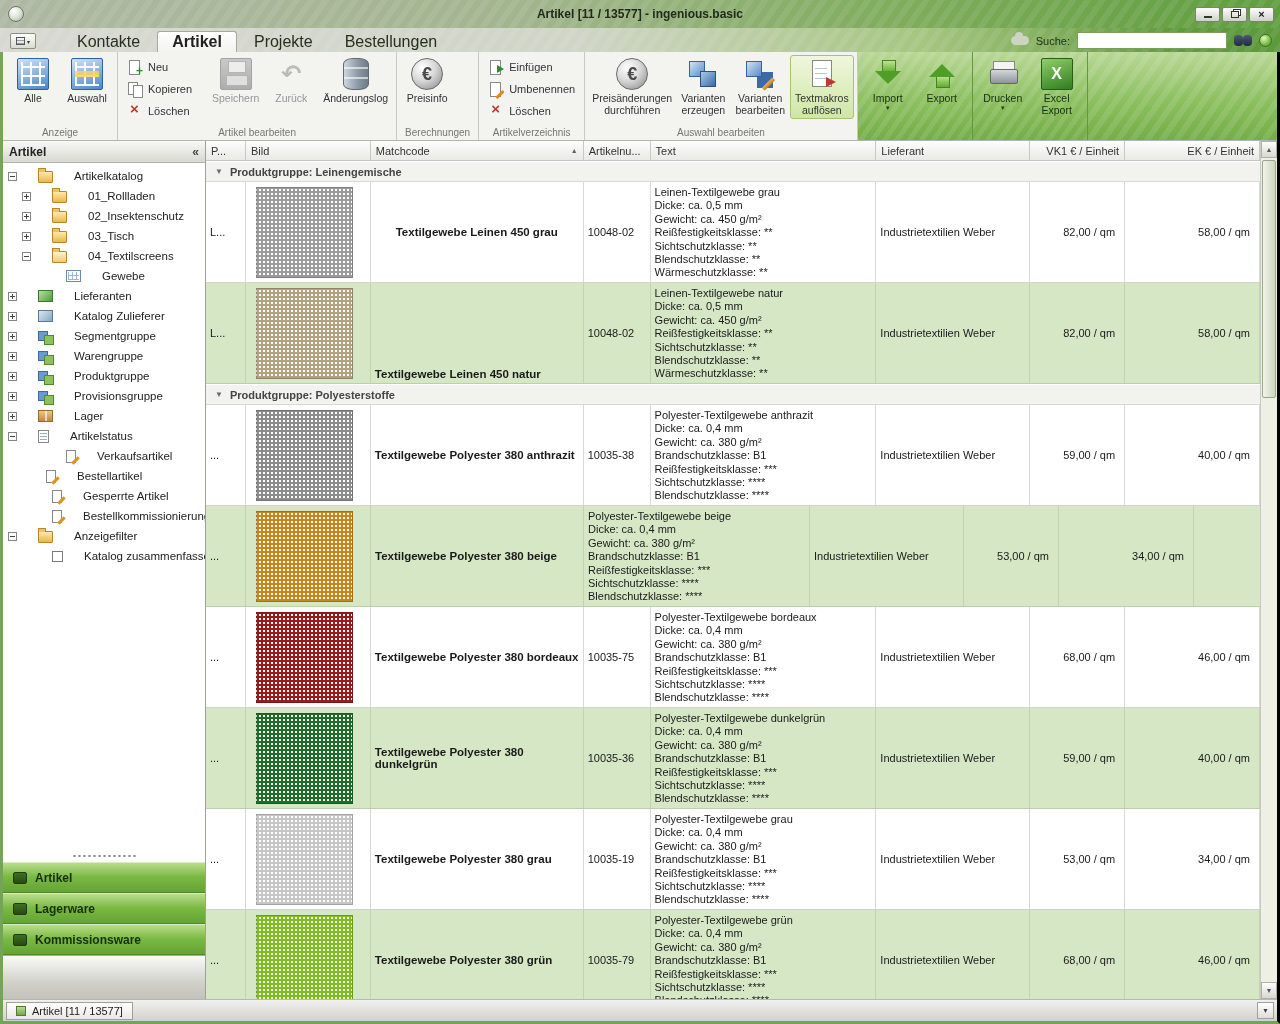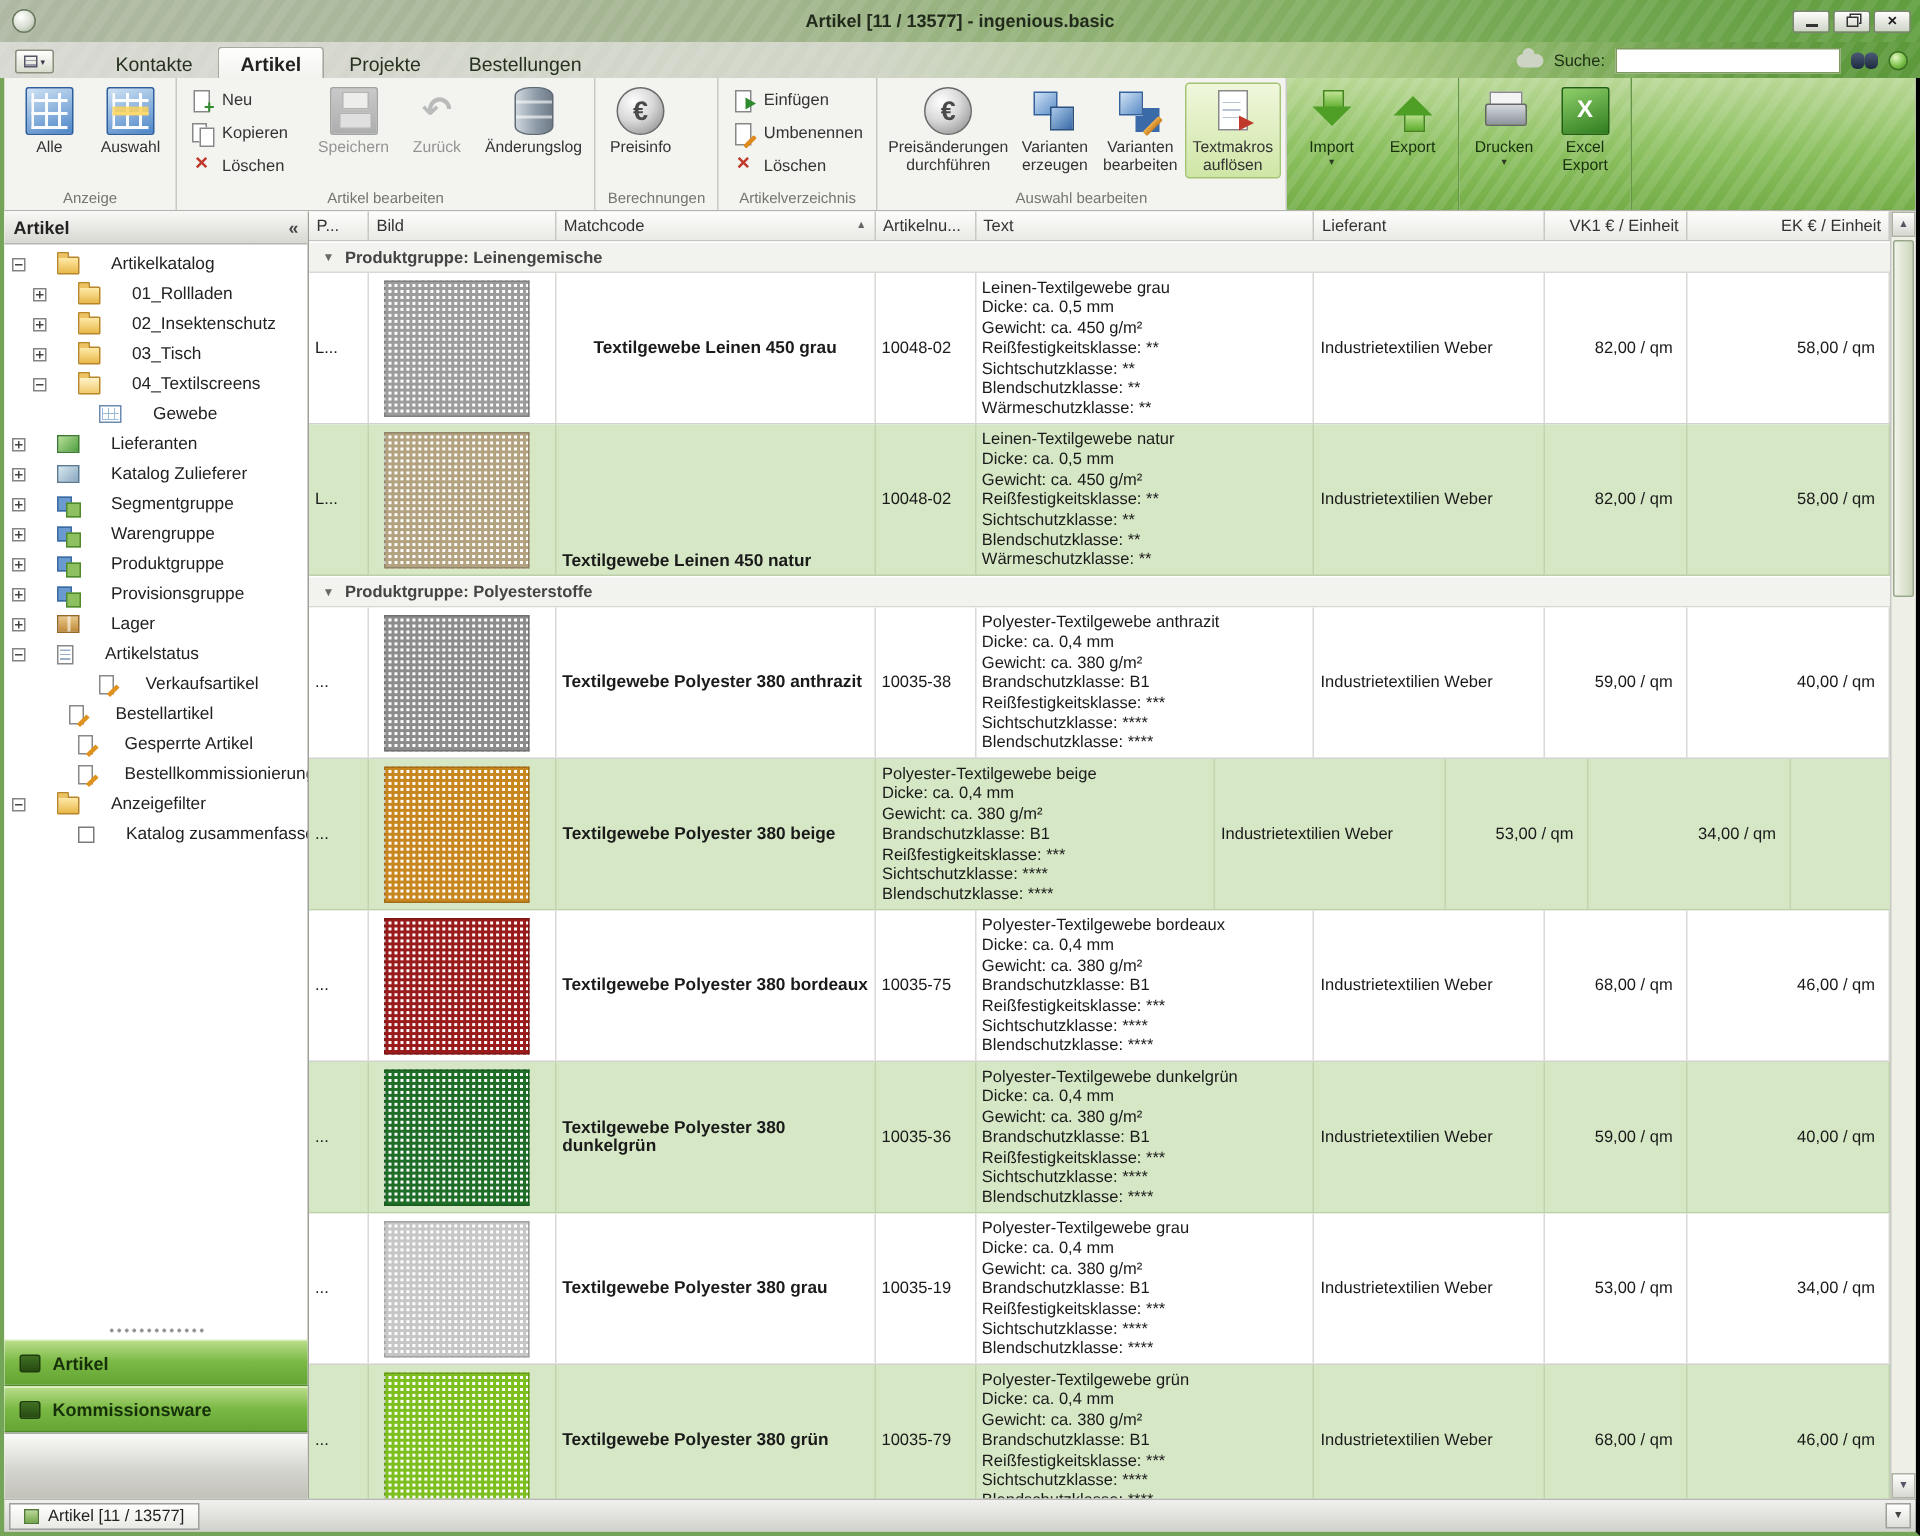--- a/index.html
+++ b/index.html
@@ -28,21 +28,21 @@
   .tabrow { height:24px; flex:none; display:flex; align-items:flex-end; padding-left:8px; position:relative;
     background:
       repeating-linear-gradient(125deg, rgba(255,255,255,0.07) 0 6px, rgba(255,255,255,0) 6px 12px),
       linear-gradient(90deg,#d8d8d2 0%,#d0d5c7 45%,#a6c681 72%,#61993f 92%,#5d9a3c 100%);
     margin:0 -3px; }
   .qa-btn { width:26px; height:16px; margin:0 26px 3px 2px; border:1px solid #8a927e; border-radius:2px;
     background:linear-gradient(#ffffff,#d8dccd); display:flex; align-items:center; justify-content:center; gap:2px; }
   .qa-btn .qgrid { width:9px; height:8px; border:1px solid #556; background:
       repeating-linear-gradient(0deg,#99a 0 1px,transparent 1px 3px); }
   .qa-btn .qarr { font-size:6px; color:#334; }
-  .tab { height:21px; padding:0 14px; display:flex; align-items:center; font-size:13px; color:#26301e;
+  .tab { height:21px; padding:0 14px; display:flex; align-items:center; font-size:16px; color:#26301e;
     border:1px solid transparent; border-bottom:none; border-radius:3px 3px 0 0; margin-right:2px; }
   .tab.active { background:linear-gradient(#ffffff,#f2f2ee); border-color:#a8a8a2; font-weight:bold; color:#222; }
   .searcharea { margin-left:auto; display:flex; align-items:center; gap:7px; padding:0 8px 3px 0; }
   .cloud { width:18px; height:9px; background:#cdd4c4; border-radius:6px; position:relative; }
   .cloud::before { content:""; position:absolute; left:4px; top:-4px; width:8px; height:8px; border-radius:50%; background:#cdd4c4; }
   .search-label { font-size:11px; color:#1c2e12; }
   .search-input { width:150px; height:17px; border:1px solid #7e9a5e; background:#fff; font-size:11px; padding:0 3px; }
   .binocs { width:18px; height:11px; position:relative; }
   .binocs::before,.binocs::after { content:""; position:absolute; top:0; width:9px; height:11px; border-radius:4px;
     background:linear-gradient(#4a5a74,#1e2a40); }
@@ -482,20 +482,24 @@
           </div>
         </div>
       <div class="splitter"></div>
       <div class="navbtns">
           <div class="navbtn">
             <span class="nico"></span>
             <span>Artikel</span>
           </div>
           <div class="navbtn">
             <span class="nico"></span>
+            <span>Lagerware</span>
+          </div>
+          <div class="navbtn">
+            <span class="nico"></span>
             <span>Kommissionsware</span>
           </div>
         </div>
       <div class="sb-footer"></div>
     </div>
 
     <div class="table-area">
       <div class="table-inner">
         <div class="thead">
             <div class="th" style="width: 40px;">

